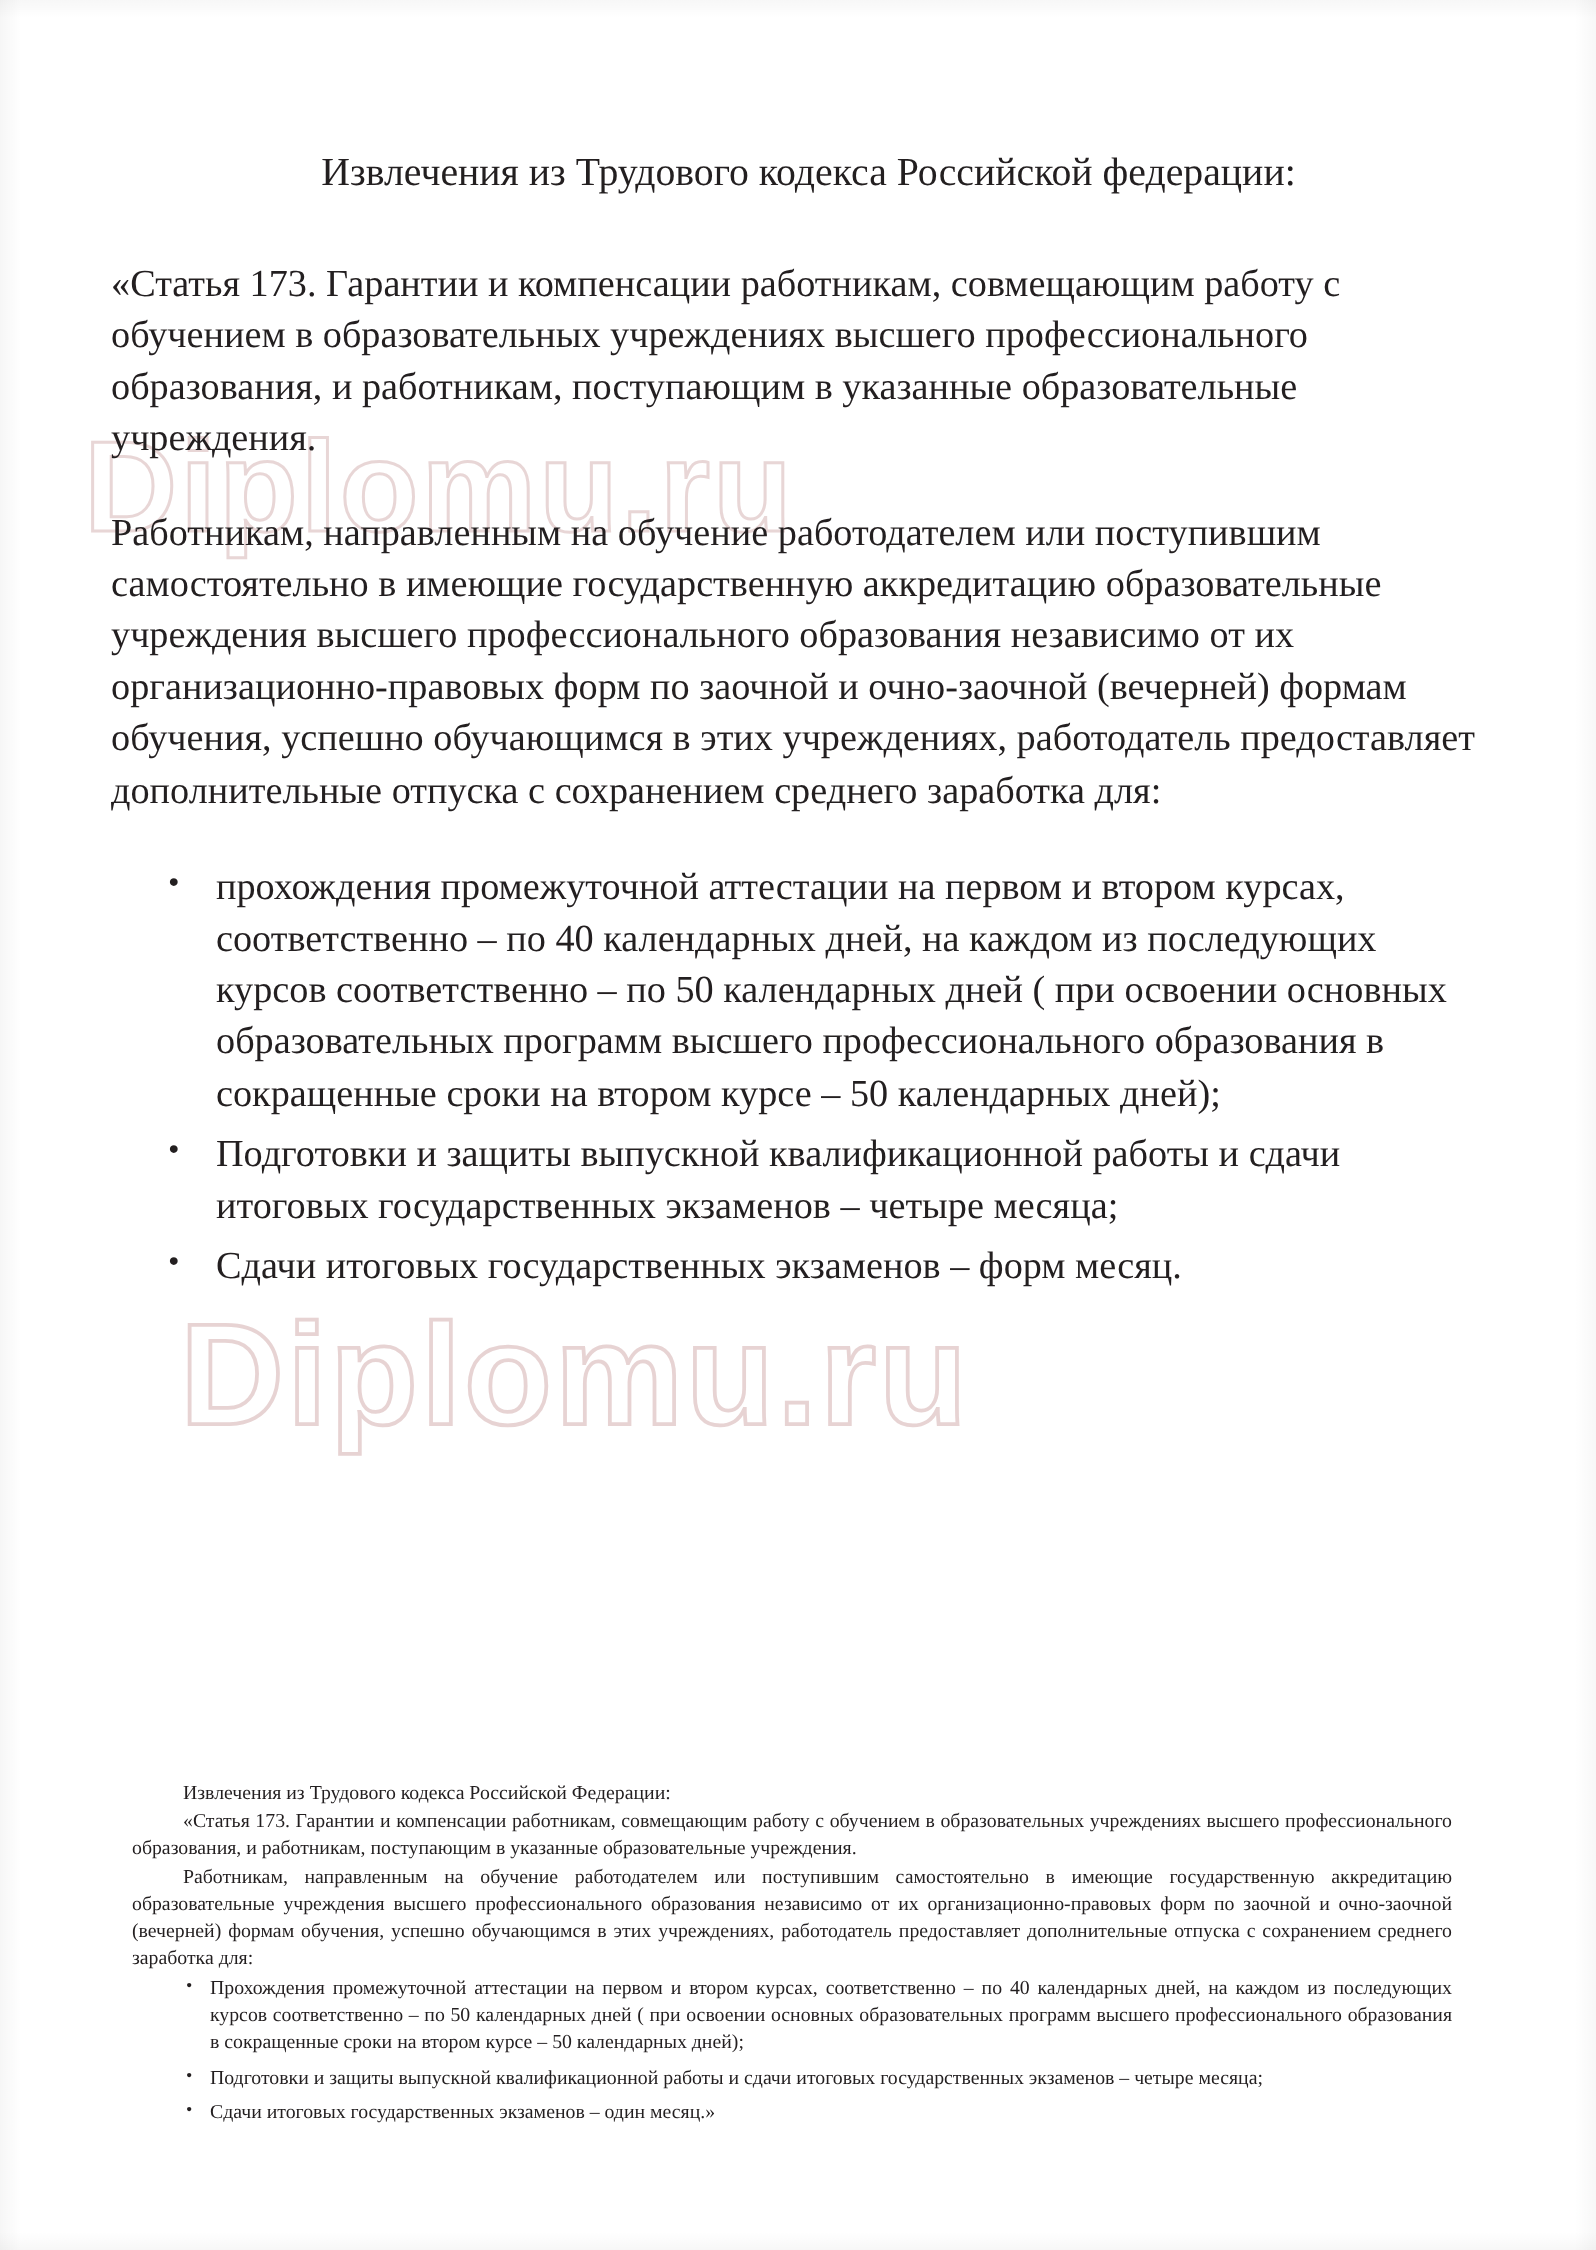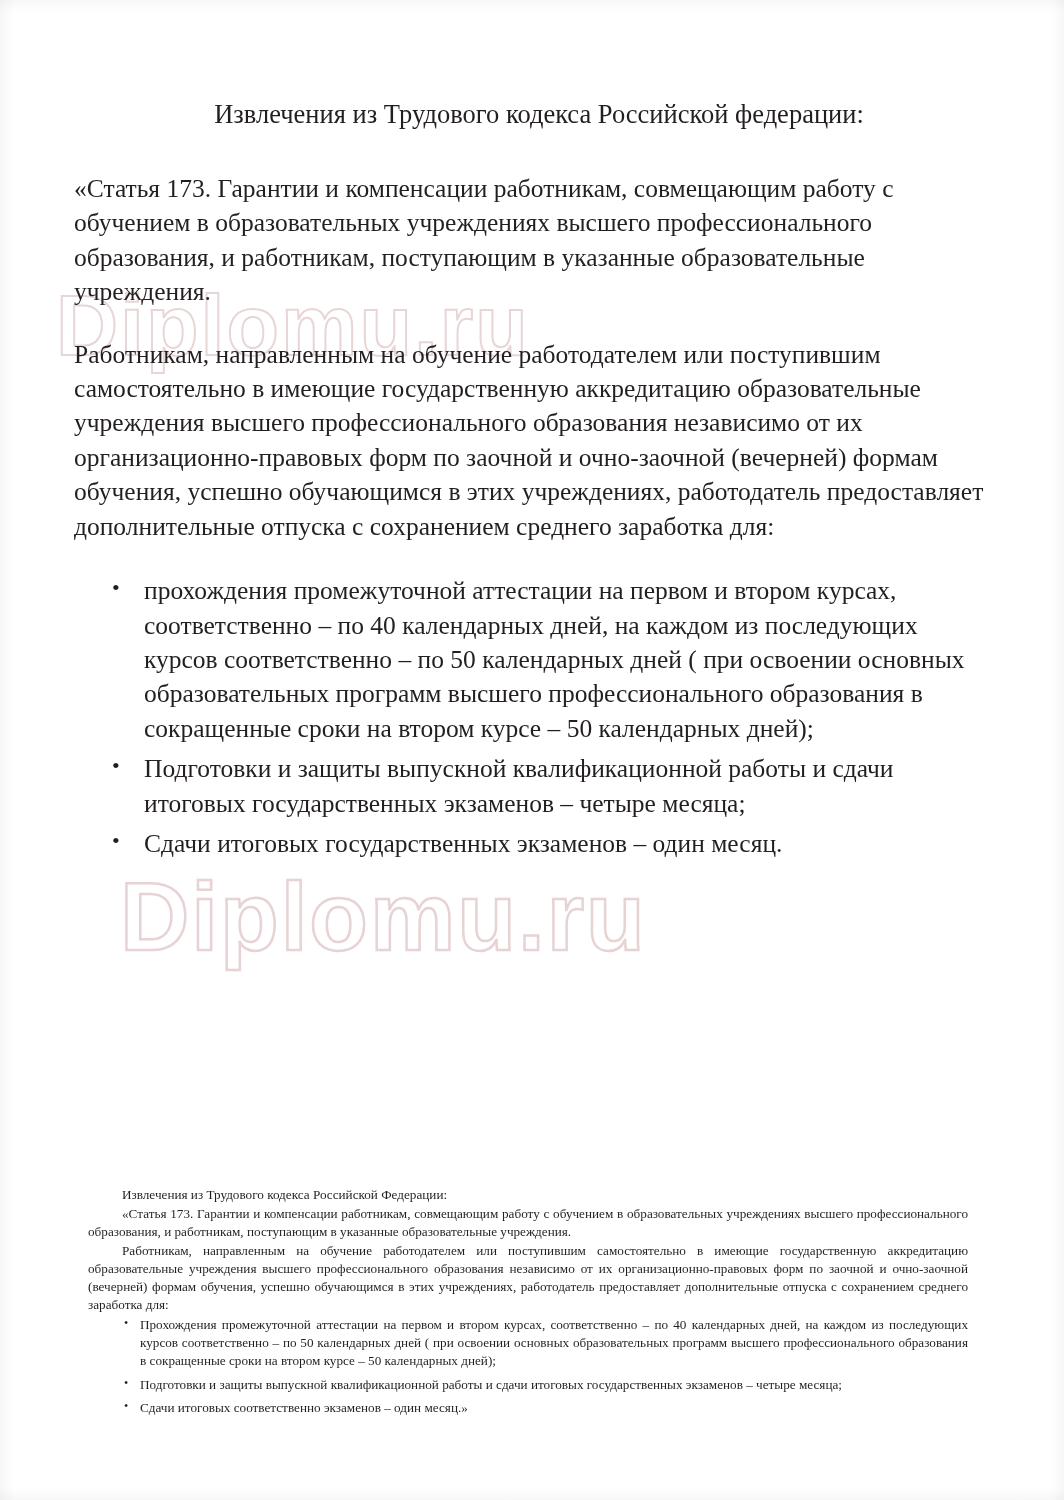--- a/index.html
+++ b/index.html
@@ -154,34 +154,34 @@
 
     <div class="doc-title">Извлечения из Трудового кодекса Российской федерации:</div>
 
     <p class="para">«Статья 173. Гарантии и компенсации работникам, совмещающим работу с обучением в образовательных учреждениях высшего профессионального образования, и работникам, поступающим в указанные образовательные учреждения.</p>
 
     <p class="para tight">Работникам, направленным на обучение работодателем или поступившим самостоятельно в имеющие государственную аккредитацию образовательные учреждения высшего профессионального образования независимо от их организационно-правовых форм по заочной и очно-заочной (вечерней) формам обучения, успешно обучающимся в этих учреждениях, работодатель предоставляет дополнительные отпуска с сохранением среднего заработка для:</p>
 
     <ul class="big-list">
       <li>прохождения промежуточной аттестации на первом и втором курсах, соответственно – по 40 календарных дней, на каждом из последующих курсов соответственно – по 50 календарных дней ( при освоении основных образовательных программ высшего профессионального образования в сокращенные сроки на втором курсе – 50 календарных дней);</li>
       <li>Подготовки и защиты выпускной квалификационной работы и сдачи итоговых  государственных экзаменов – четыре месяца;</li>
-      <li>Сдачи итоговых государственных экзаменов – один месяц.</li>
+      <li>Сдачи итоговых государственных экзаменов – форм месяц.</li>
     </ul>
 
   </div>
 
   <div class="small-block">
 
     <p class="indent">Извлечения из Трудового кодекса Российской Федерации:</p>
 
     <p class="indent">«Статья 173. Гарантии и компенсации работникам, совмещающим работу с обучением в образовательных учреждениях высшего профессионального образования, и работникам, поступающим в указанные образовательные учреждения.</p>
 
     <p class="indent">Работникам, направленным на обучение работодателем или поступившим самостоятельно в имеющие государственную аккредитацию образовательные учреждения высшего профессионального образования независимо от их организационно-правовых форм по заочной и очно-заочной (вечерней) формам обучения, успешно обучающимся в этих учреждениях, работодатель предоставляет дополнительные отпуска с сохранением среднего заработка для:</p>
 
     <ul class="small-list">
       <li>Прохождения промежуточной аттестации на первом и втором курсах, соответственно – по 40 календарных дней, на каждом из последующих курсов соответственно – по 50 календарных дней ( при освоении основных образовательных программ высшего профессионального образования в сокращенные сроки на втором курсе – 50 календарных дней);</li>
       <li>Подготовки и защиты выпускной квалификационной работы и сдачи итоговых  государственных экзаменов – четыре месяца;</li>
-      <li>Сдачи итоговых соответственно экзаменов – один месяц.»</li>
+      <li>Сдачи итоговых государственных экзаменов – один месяц.»</li>
     </ul>
 
   </div>
 
 </div>
 
 </body></html>

